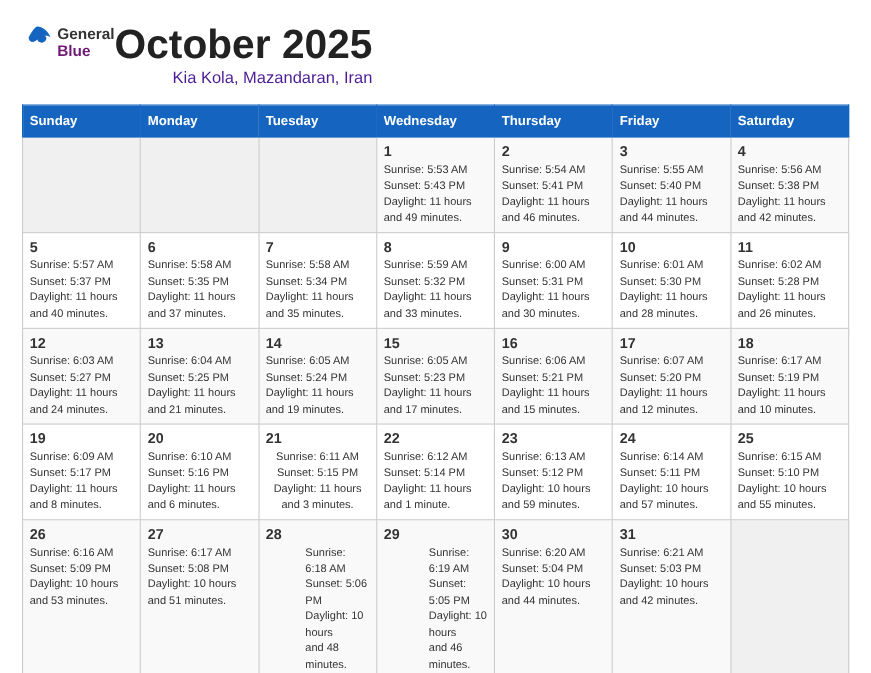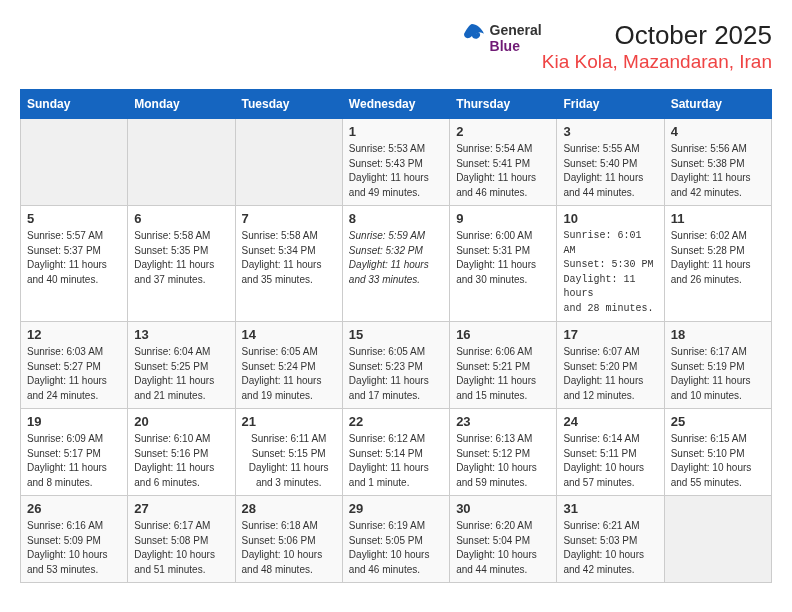--- a/index.html
+++ b/index.html
@@ -5,40 +5,40 @@
     * { box-sizing: border-box; margin: 0; padding: 0; }
     body {
       font-family: Arial, sans-serif;
       background: #fff;
       width: 792px;
       min-height: 612px;
       padding: 20px;
     }
     .header {
       display: flex;
-      justify-content: flex-end;
+      justify-content: flex-start;
       align-items: flex-start;
       margin-bottom: 16px;
     }
     .logo {
       display: flex;
       align-items: center;
       gap: 4px;
     }
     .title-block {
       text-align: right;
     }
     .month-title {
-      font-size: 26px;
-      font-weight: normal;
+      font-size: 37px;
+      font-weight: bold;
       color: #222;
     }
     .location {
-      font-size: 19px;
-      color: #ef4444;
+      font-size: 15px;
+      color: #4c1d95;
     }
     table {
       width: 100%;
       border-collapse: collapse;
       font-size: 11px;
     }
     thead tr th {
       background: #1565c0;
       color: #fff;
       padding: 7px 6px;
@@ -159,35 +159,35 @@
         </td>
         <td>
           <span class="day-num">7</span>
           <div class="day-detail" style="white-space: pre-line;">Sunrise: 5:58 AM
 Sunset: 5:34 PM
 Daylight: 11 hours
 and 35 minutes.</div>
         </td>
         <td>
           <span class="day-num">8</span>
-          <div class="day-detail" style="white-space: pre-line; font-style: italic;">Sunrise: 5:59 AM
+          <div class="day-detail" style="white-space: pre-line;">Sunrise: 5:59 AM
 Sunset: 5:32 PM
 Daylight: 11 hours
 and 33 minutes.</div>
         </td>
         <td>
           <span class="day-num">9</span>
           <div class="day-detail" style="white-space: pre-line;">Sunrise: 6:00 AM
 Sunset: 5:31 PM
 Daylight: 11 hours
 and 30 minutes.</div>
         </td>
         <td>
           <span class="day-num">10</span>
-          <div class="day-detail" style="white-space: pre-line; font-family: Liberation Mono, monospace;">Sunrise: 6:01 AM
+          <div class="day-detail" style="white-space: pre-line;">Sunrise: 6:01 AM
 Sunset: 5:30 PM
 Daylight: 11 hours
 and 28 minutes.</div>
         </td>
         <td>
           <span class="day-num">11</span>
           <div class="day-detail" style="white-space: pre-line;">Sunrise: 6:02 AM
 Sunset: 5:28 PM
 Daylight: 11 hours
 and 26 minutes.</div>
@@ -305,28 +305,28 @@
         </td>
         <td>
           <span class="day-num">27</span>
           <div class="day-detail" style="white-space: pre-line;">Sunrise: 6:17 AM
 Sunset: 5:08 PM
 Daylight: 10 hours
 and 51 minutes.</div>
         </td>
         <td>
           <span class="day-num">28</span>
-          <div class="day-detail" style="white-space: pre-line;">Sunrise: 6:18 AM
+          <div class="day-detail" style="white-space: pre-line; margin-left: 36px;">Sunrise: 6:18 AM
 Sunset: 5:06 PM
 Daylight: 10 hours
 and 48 minutes.</div>
         </td>
         <td>
           <span class="day-num">29</span>
-          <div class="day-detail" style="white-space: pre-line;">Sunrise: 6:19 AM
+          <div class="day-detail" style="white-space: pre-line; margin-left: 41px;">Sunrise: 6:19 AM
 Sunset: 5:05 PM
 Daylight: 10 hours
 and 46 minutes.</div>
         </td>
         <td>
           <span class="day-num">30</span>
           <div class="day-detail" style="white-space: pre-line;">Sunrise: 6:20 AM
 Sunset: 5:04 PM
 Daylight: 10 hours
 and 44 minutes.</div>

